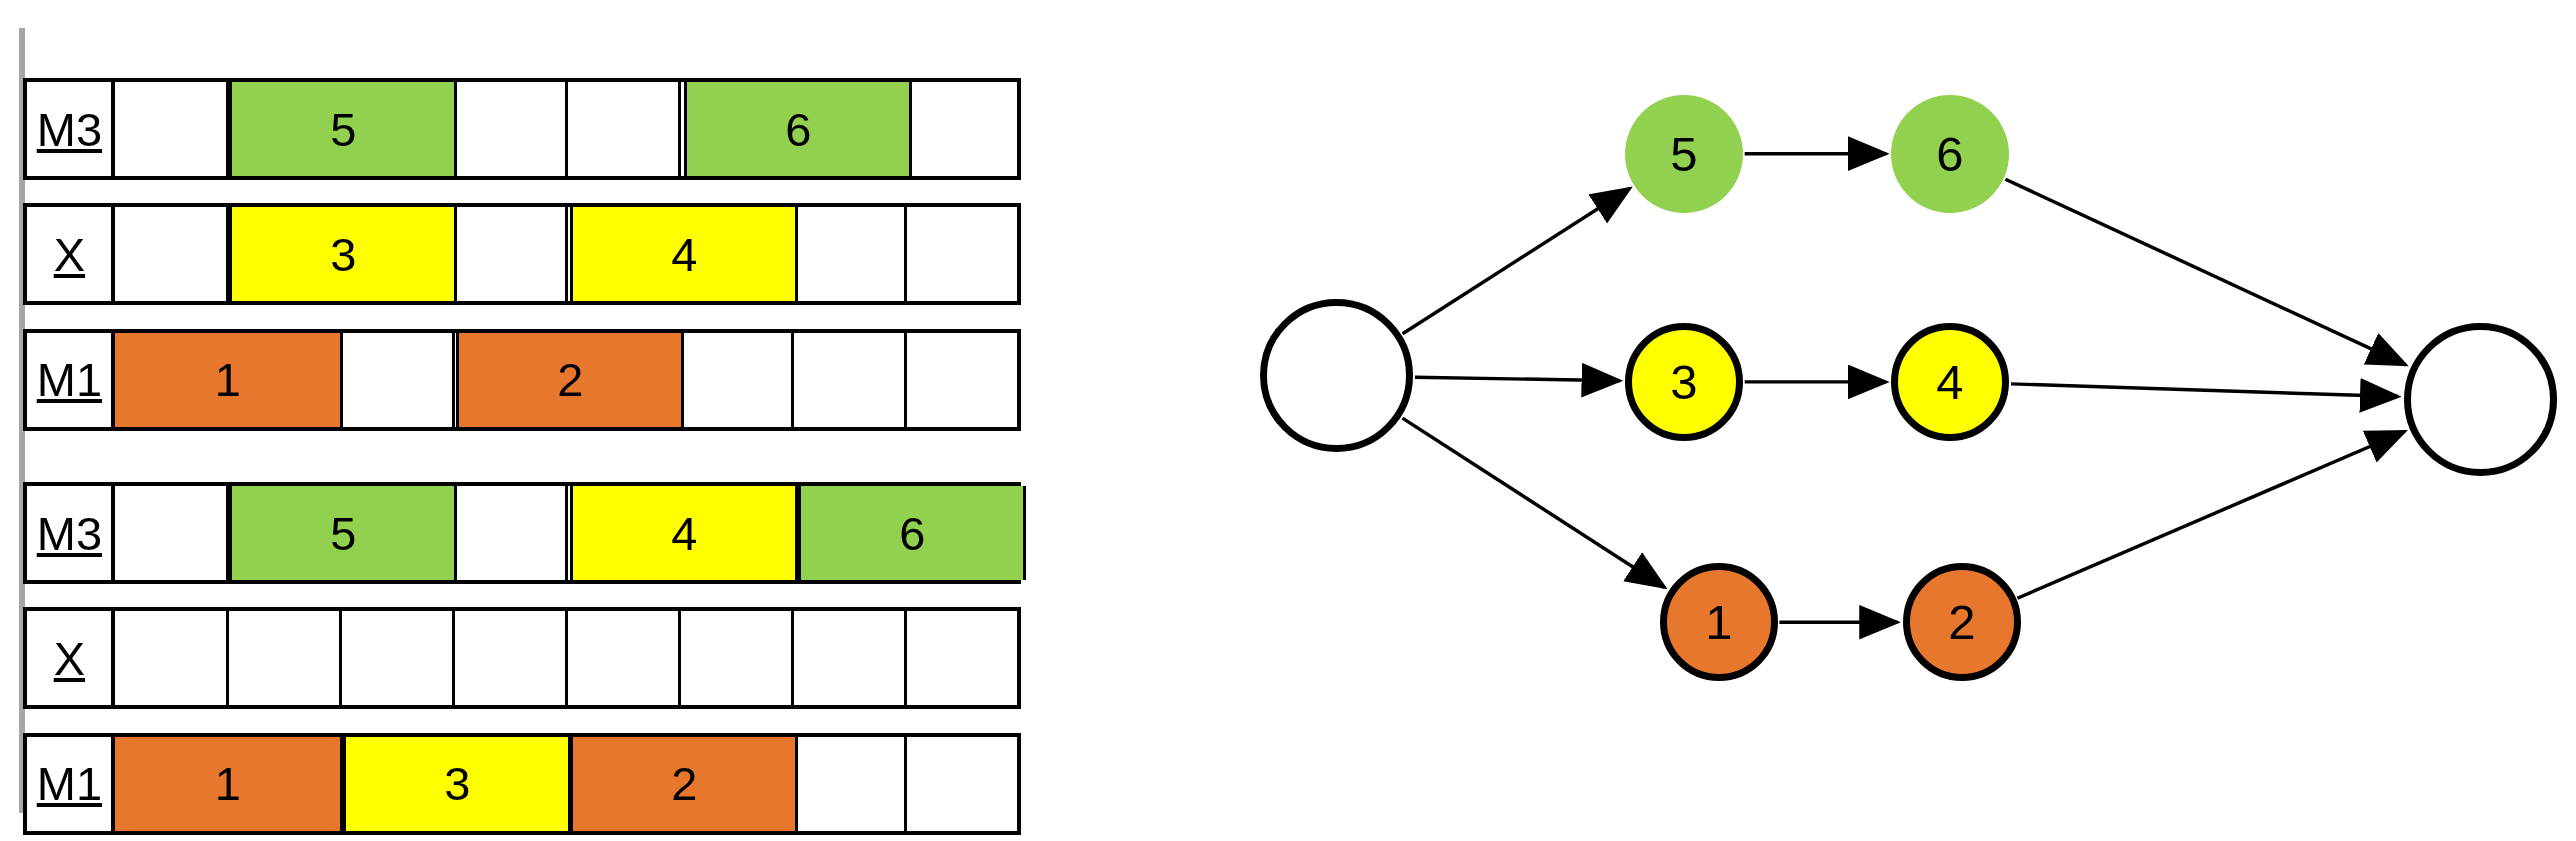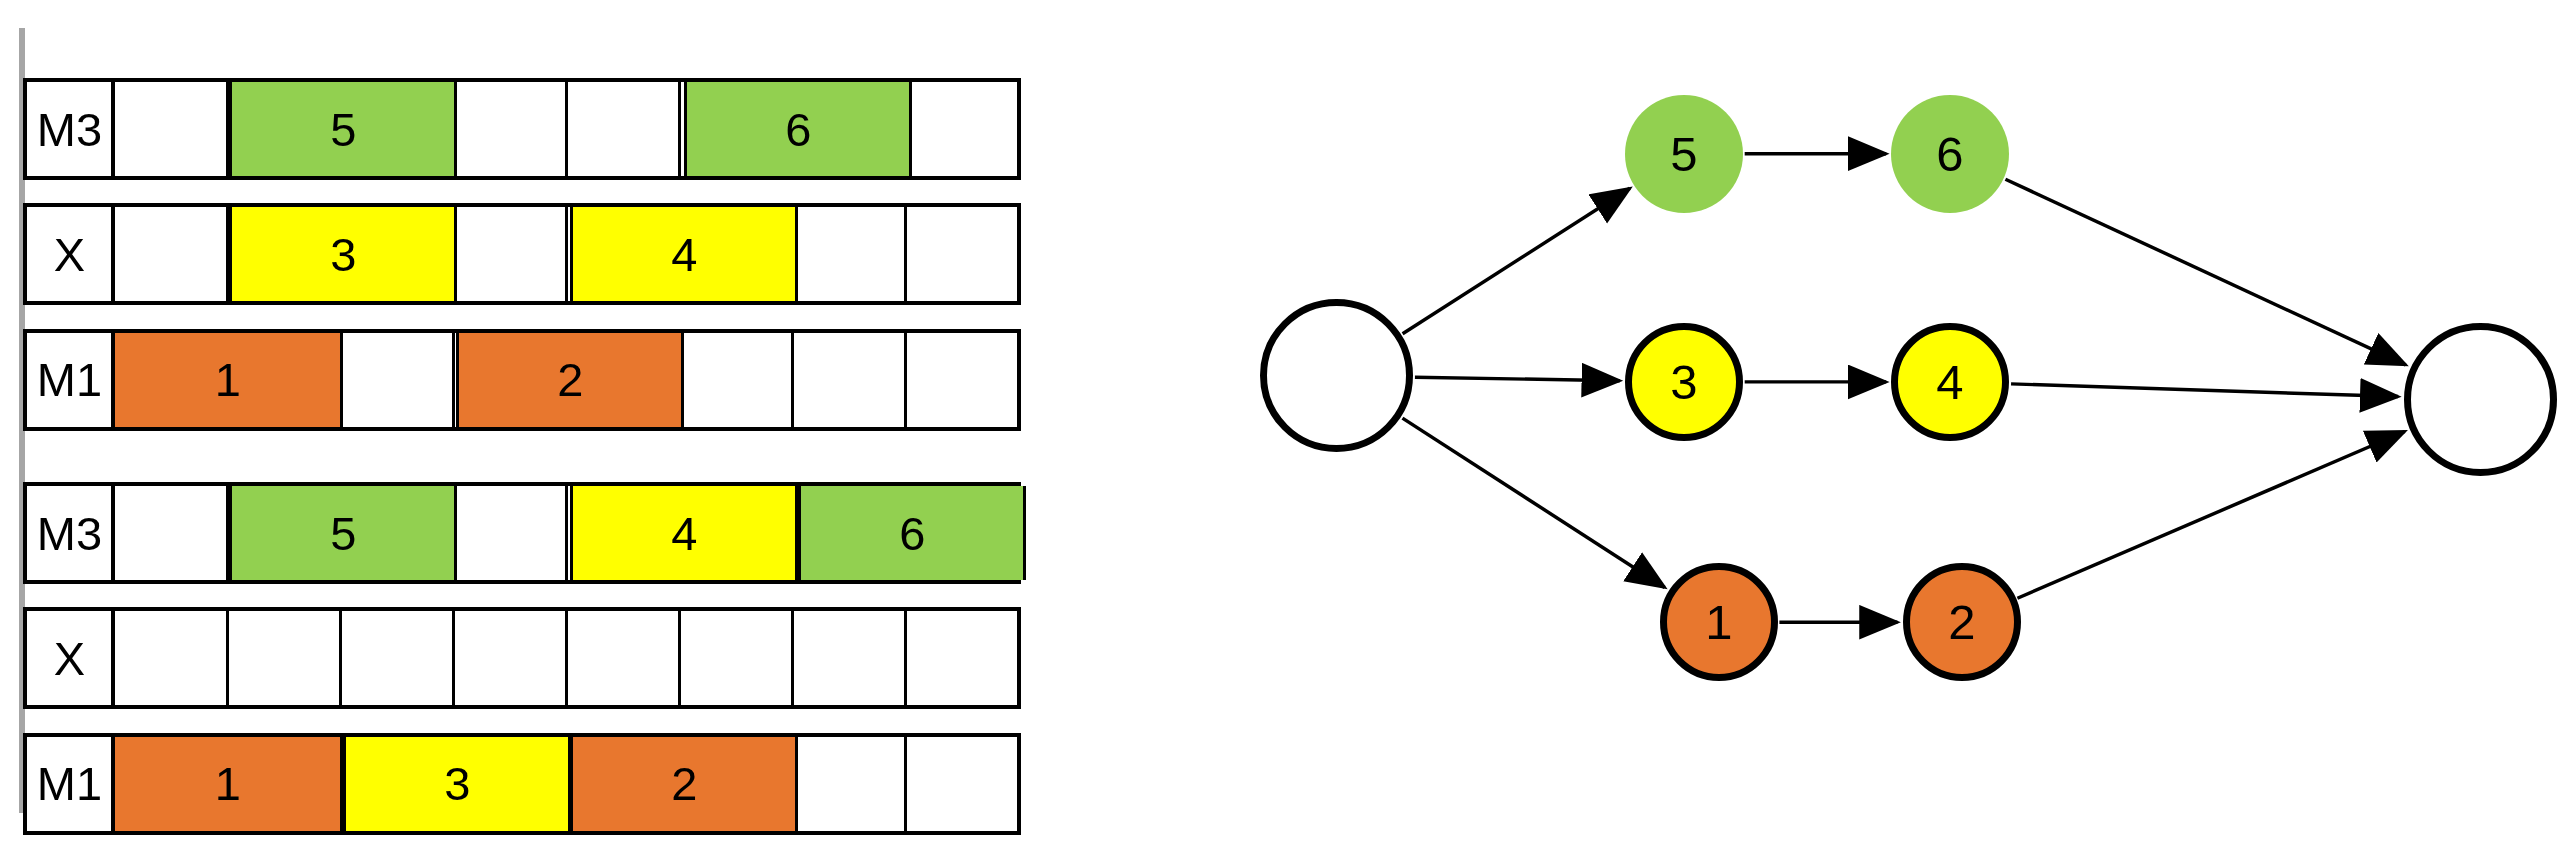--- a/index.html
+++ b/index.html
@@ -36,20 +36,21 @@
   .gantt-row:last-child{margin-bottom:0;padding-left:11px;}
 
   .row-label{
     position:absolute;left:0;top:0;width:88px;height:100%;
     display:flex;align-items:center;justify-content:center;
     font-size:47px;color:#000;
     box-sizing:border-box;
     border-right:4.3px solid #000;
     background:#fff;
     z-index:3;
+    text-decoration:underline;
   }
 
   .track{
     position:absolute;left:88px;top:0;right:0;bottom:0;
   }
   .slot-grid{position:absolute;inset:0;display:flex;}
   .slot{
     flex:1 1 0;
     border-right:3.5px solid #000;
     box-sizing:border-box;

